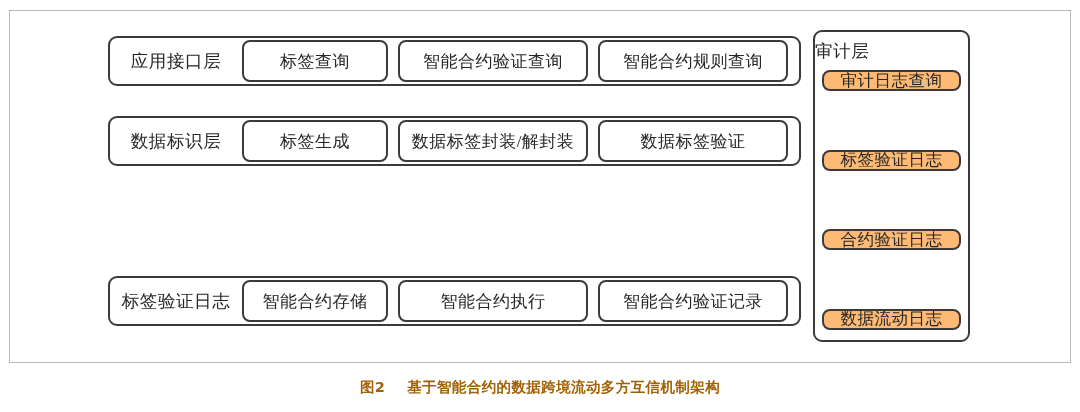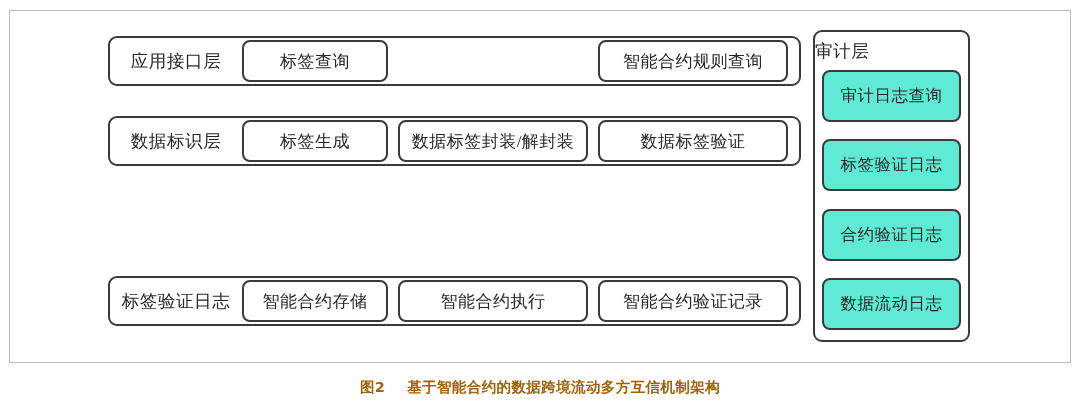--- a/index.html
+++ b/index.html
@@ -118,25 +118,25 @@
     flex: 1 1 auto;
     display: flex;
     flex-direction: column;
     align-items: center;
     justify-content: space-between;
     padding: 0 0 10px 0;
     box-sizing: border-box;
   }
   .audit-box {
     width: 139px;
-    height: 52px;
+    height: 21px;
     box-sizing: border-box;
     border: 2.1px solid #3a3a3a;
     border-radius: 8px;
-    background: #5eead4;
+    background: #fdba74;
     display: flex;
     align-items: center;
     justify-content: center;
     font-size: 16.5px;
     letter-spacing: 0.5px;
     color: #262626;
     white-space: nowrap;
   }
 
   
@@ -158,20 +158,21 @@
 <body>
 
 <div id="figure-root">
 
   <div class="outer-frame"></div>
 
   <div class="layer-row r1">
     <div class="layer-label">应用接口层</div>
     <div class="layer-items">
       <div class="module-box c1">标签查询</div>
+      <div class="module-box c2">智能合约验证查询</div>
       <div class="module-box c3">智能合约规则查询</div>
     </div>
   </div>
 
   <div class="layer-row r2">
     <div class="layer-label">数据标识层</div>
     <div class="layer-items">
       <div class="module-box c1">标签生成</div>
       <div class="module-box c2">数据标签封装/解封装</div>
       <div class="module-box c3">数据标签验证</div>

